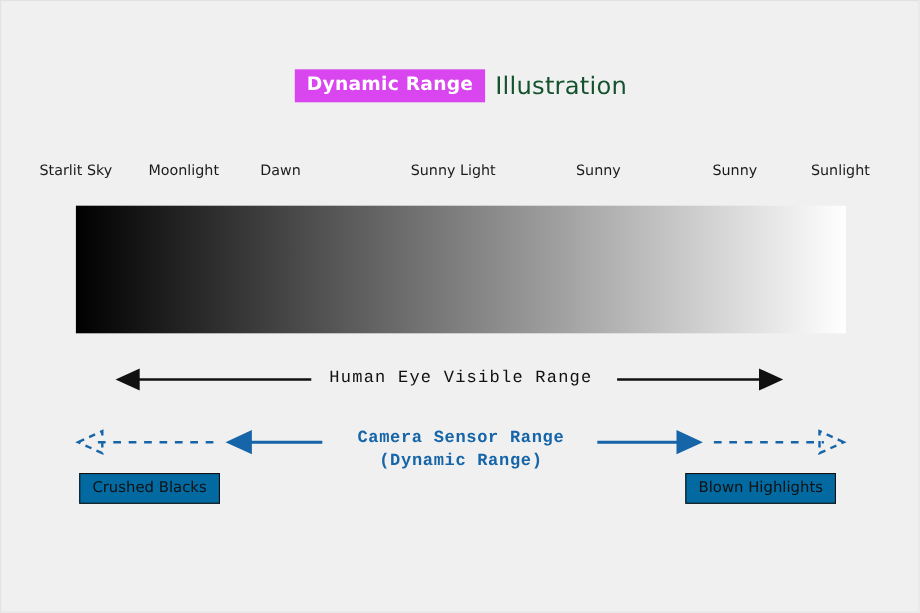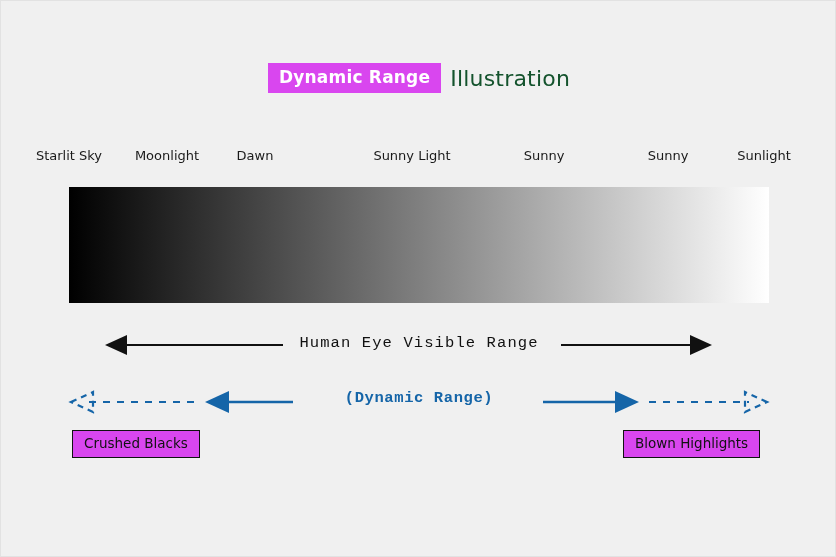--- a/index.html
+++ b/index.html
@@ -119,21 +119,21 @@
     font-weight: bold;
     color: #1565a8;
     letter-spacing: 0.6px;
     line-height: 1.38;
   }
   .cam-label .line2 { display: block; }
 
   
   .callout {
     position: absolute;
-    background: #d946ef;
+    background: #0369a1;
     border: 1.6px solid #111111;
     font-size: 13.5px;
     color: #111111;
     padding: 5px 11px 6px 11px;
     white-space: nowrap;
     line-height: 1.1;
   }
   .callout-left  { left: 71px;  top: 429px; }
   .callout-right { left: 622px; top: 429px; }
 </style>
@@ -192,20 +192,21 @@
         <line x1="542" y1="23" x2="616" y2="23" stroke="#1565a8" stroke-width="2.6"></line>
         <polygon points="638,23 614,12 614,34" fill="#1565a8"></polygon>
       </g>
 
       <g>
         <line x1="648" y1="23" x2="748" y2="23" stroke="#1565a8" stroke-width="2.2" stroke-dasharray="7 7"></line>
         <polygon points="766,23 744,13 744,33" fill="none" stroke="#1565a8" stroke-width="2.2" stroke-dasharray="6 5"></polygon>
       </g>
     </svg>
     <div class="row-label cam-label">
+      <span class="line1">Camera Sensor Range</span>
       <span class="line2">(Dynamic Range)</span>
     </div>
   </div>
 
   <div class="callout callout-left">Crushed Blacks</div>
   <div class="callout callout-right">Blown Highlights</div>
 
 </div>
 
 </body></html>

